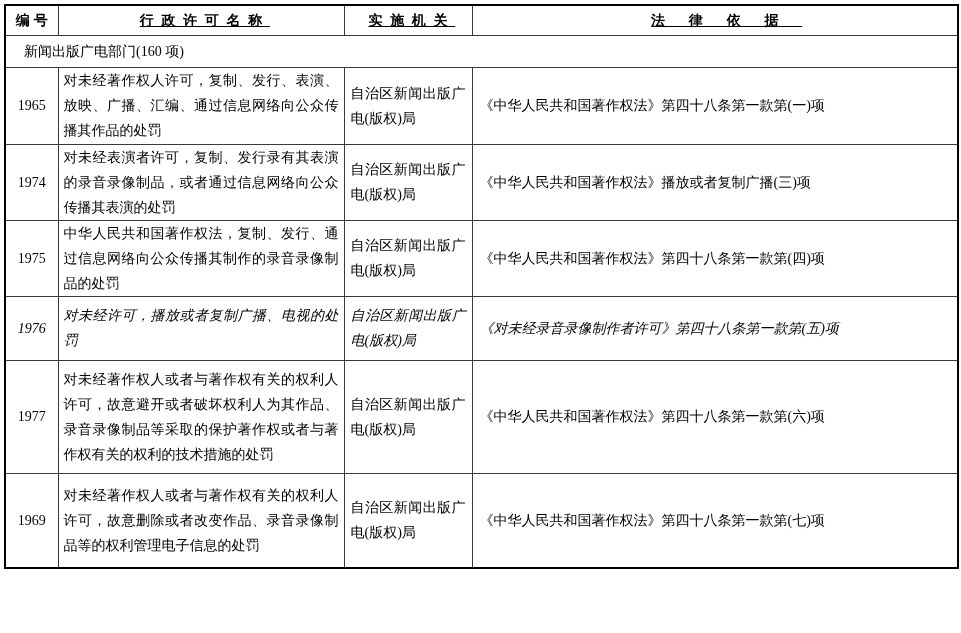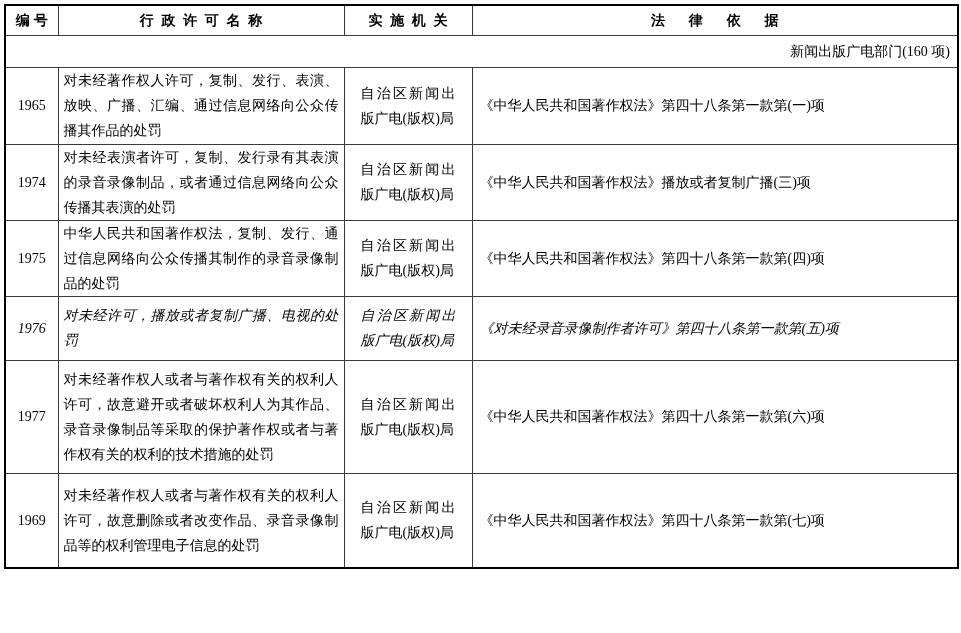--- a/index.html
+++ b/index.html
@@ -44,42 +44,42 @@
   .rh-4 { height: 64px; font-style: italic;  }
   .rh-5 { height: 113px; }
   .rh-6 { height: 95px;  }
   
   .doc-table th {
     font-weight: bold;
     text-align: center;
     white-space: nowrap;
   }
   th.sp-sm  { letter-spacing: 0.30em; text-indent: 0.30em; }
-  th.sp-md  { letter-spacing: 0.55em; text-indent: 0.55em; }
-  th.sp-lg  { letter-spacing: 1.70em; text-indent: 1.70em; }
+  th.sp-md  { letter-spacing: 0.55em; text-indent: 0.55em; text-decoration: underline; }
+  th.sp-lg  { letter-spacing: 1.70em; text-indent: 1.70em; text-decoration: underline; }
   
   .section-cell {
     font-weight: bold;
-    text-align: right;
-    padding: 0 7px;
+    text-align: left;
+    padding: 0 18px;
   }
   
   .cell-id {
     text-align: center;
     font-family: "Liberation Serif", "DejaVu Serif", serif;
   }
   .cell-name {
     text-align: justify;
     text-justify: inter-character;
     padding: 0 5px;
   }
   .cell-org {
     text-align: justify;
     text-justify: inter-character;
-    padding: 0 16px;
+    padding: 0 6px;
   }
   .cell-law {
     text-align: left;
     padding: 0 7px;
     margin-left: 15px;
   }
 </style>
 </head>
 <body>
 

